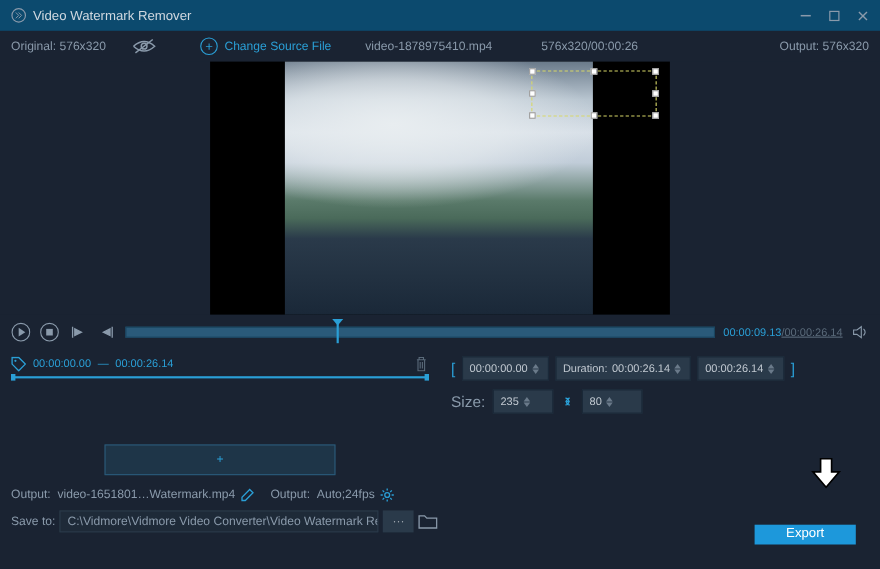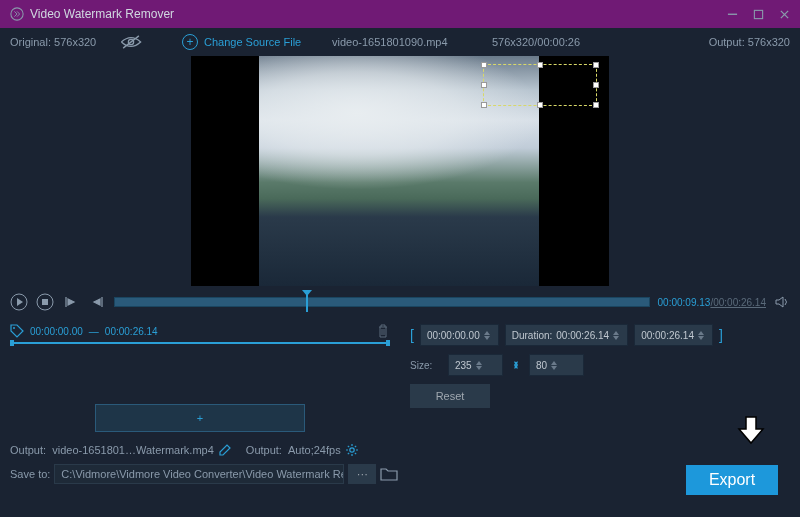--- a/index.html
+++ b/index.html
@@ -1,19 +1,19 @@
 <!DOCTYPE html>
 <html><head>
 <meta charset="utf-8">
 <style>
 * { margin: 0; padding: 0; box-sizing: border-box; font-family: -apple-system, "Segoe UI", Arial, sans-serif; }
 body { background: #1a2332; width: 800px; height: 517px; overflow: hidden; color: #8a9aab; font-size: 11px; user-select: none; }
 
 
-.titlebar { height: 28px; background: #701a75; display: flex; align-items: center; padding: 0 10px; }
+.titlebar { height: 28px; background: #0c4a6e; display: flex; align-items: center; padding: 0 10px; }
 .titlebar .logo { width: 14px; height: 14px; margin-right: 6px; }
 .titlebar .title { color: #d0d8e0; font-size: 12px; flex: 1; }
 .titlebar .win-btns { display: flex; gap: 14px; }
 .titlebar .win-btns span { width: 12px; height: 12px; display: flex; align-items: center; justify-content: center; color: #8a9aab; cursor: pointer; }
 
 
 .infobar { height: 28px; display: flex; align-items: center; padding: 0 10px; }
 .infobar .orig { color: #8a9aab; flex: 0 0 110px; }
 .infobar .eye { width: 22px; height: 14px; margin-right: 40px; }
 .infobar .change-src { display: flex; align-items: center; gap: 6px; color: #2a9fd6; cursor: pointer; flex: 0 0 150px; }
@@ -60,36 +60,36 @@
 
 .add-area-btn { margin-top: 60px; width: 210px; margin-left: auto; margin-right: auto; height: 28px; border: 1px solid #2a5a7a; background: #1e3548; display: flex; align-items: center; justify-content: center; gap: 6px; color: #2a9fd6; cursor: pointer; font-size: 11px; }
 
 .timerow { display: flex; align-items: center; gap: 6px; margin-bottom: 8px; }
 .bracket { color: #2a9fd6; font-size: 14px; }
 .numbox { background: #2a3a4a; border: 1px solid #1a2838; height: 22px; padding: 0 6px; display: flex; align-items: center; gap: 4px; font-size: 10px; color: #c0c8d0; }
 .numbox .spn { width: 8px; display: flex; flex-direction: column; gap: 1px; }
 .numbox .spn span { width: 0; height: 0; border-left: 3px solid transparent; border-right: 3px solid transparent; cursor: pointer; }
 .numbox .spn .up { border-bottom: 4px solid #6a7a8a; }
 .numbox .spn .dn { border-top: 4px solid #6a7a8a; }
-.lbl { color: #8a9aab; font-size: 10px; width: 32px; }
+.lbl { color: #8a9aab; font-size: 14px; width: 32px; }
 .link-icn { width: 14px; height: 14px; color: #2a9fd6; }
 
 .reset-btn { width: 80px; height: 24px; background: #2a3a4a; display: flex; align-items: center; justify-content: center; cursor: pointer; color: #a0a8b0; margin-top: 4px; }
 
 .dl-arrow { position: absolute; right: 35px; bottom: 72px; width: 28px; height: 30px; }
 
 
 .outrow, .saverow { height: 24px; display: flex; align-items: center; padding: 0 10px; gap: 4px; font-size: 11px; }
 .outrow .edit-icn, .outrow .gear-icn { width: 14px; height: 14px; color: #2a9fd6; cursor: pointer; }
 .outrow .out1 { color: #8a9aab; }
 .outrow .out2 { color: #8a9aab; margin-left: 10px; }
 .pathbox { background: #1e2a38; border: 1px solid #2a3a4a; height: 20px; padding: 0 6px; display: flex; align-items: center; flex: 0 0 290px; color: #8a9aab; overflow: hidden; white-space: nowrap; }
 .dots-btn { width: 28px; height: 20px; background: #2a3a4a; display: flex; align-items: center; justify-content: center; cursor: pointer; color: #a0a8b0; }
 .folder-icn { width: 18px; height: 14px; cursor: pointer; }
-.export-btn { position: absolute; right: 22px; bottom: 22px; width: 92px; height: 30px; background: #1d98db; color: #fff; display: flex; align-items: center; justify-content: center; font-size: 16px; cursor: pointer; }
+.export-btn { position: absolute; right: 22px; bottom: 22px; width: 92px; height: 18px; background: #1d98db; color: #fff; display: flex; align-items: flex-start; justify-content: center; font-size: 12px; cursor: pointer; }
 
 svg { display: block; }
 </style>
 </head>
 <body>
 
 <div class="titlebar">
   <svg class="logo" viewBox="0 0 16 16">
       <circle cx="8" cy="8" r="7" fill="none" stroke="#8a9aab" stroke-width="1.2"></circle>
       <path d="M5 5 L8 8 L5 11 M8 5 L11 8 L8 11" fill="none" stroke="#8a9aab" stroke-width="1"></path>
@@ -118,21 +118,21 @@
   <span class="orig"><span>Original:</span> <span>576x320</span></span>
   <svg class="eye" viewBox="0 0 24 16">
       <path d="M1 8 Q12 -2 23 8 Q12 18 1 8" fill="none" stroke="#8a9aab" stroke-width="1.5"></path>
       <circle cx="12" cy="8" r="3" fill="none" stroke="#8a9aab" stroke-width="1.5"></circle>
       <line x1="3" y1="15" x2="21" y2="1" stroke="#8a9aab" stroke-width="1.5"></line>
     </svg>
   <div class="change-src">
     <span class="plus-circle">+</span>
     <span>Change Source File</span>
   </div>
-  <span class="filename">video-1651801090.mp4</span>
+  <span class="filename">video-1878975410.mp4</span>
   <span class="meta">576x320/00:00:26</span>
   <span class="outmeta"><span>Output:</span> <span>576x320</span></span>
 </div>
 
 <div class="preview-wrap">
   <div class="preview">
     <div class="vid"></div>
     <div class="sel">
       <span class="h tl"></span>
         <span class="h tm"></span>
@@ -241,23 +241,20 @@
           <path d="M5 4 A3 3 0 0 1 5 10 M9 4 A3 3 0 0 0 9 10 M5 7 L9 7" fill="none" stroke="#2a9fd6" stroke-width="1.2"></path>
         </svg>
       <div class="numbox" style="width:55px">
           <span>80</span>
           <span class="spn">
             <span class="up"></span>
             <span class="dn"></span>
           </span>
         </div>
     </div>
-    <div class="reset-btn">
-        <span>Reset</span>
-      </div>
   </div>
 </div>
 
 <svg class="dl-arrow" viewBox="0 0 28 30">
     <path d="M9 2 L19 2 L19 14 L26 14 L14 28 L2 14 L9 14 Z" fill="#fff" stroke="#000" stroke-width="1.5"></path>
   </svg>
 
 <div class="outrow">
   <span class="out1"><span>Output:</span>&nbsp;&nbsp;<span>video-1651801…Watermark.mp4</span></span>
   <svg class="edit-icn" viewBox="0 0 14 14">

